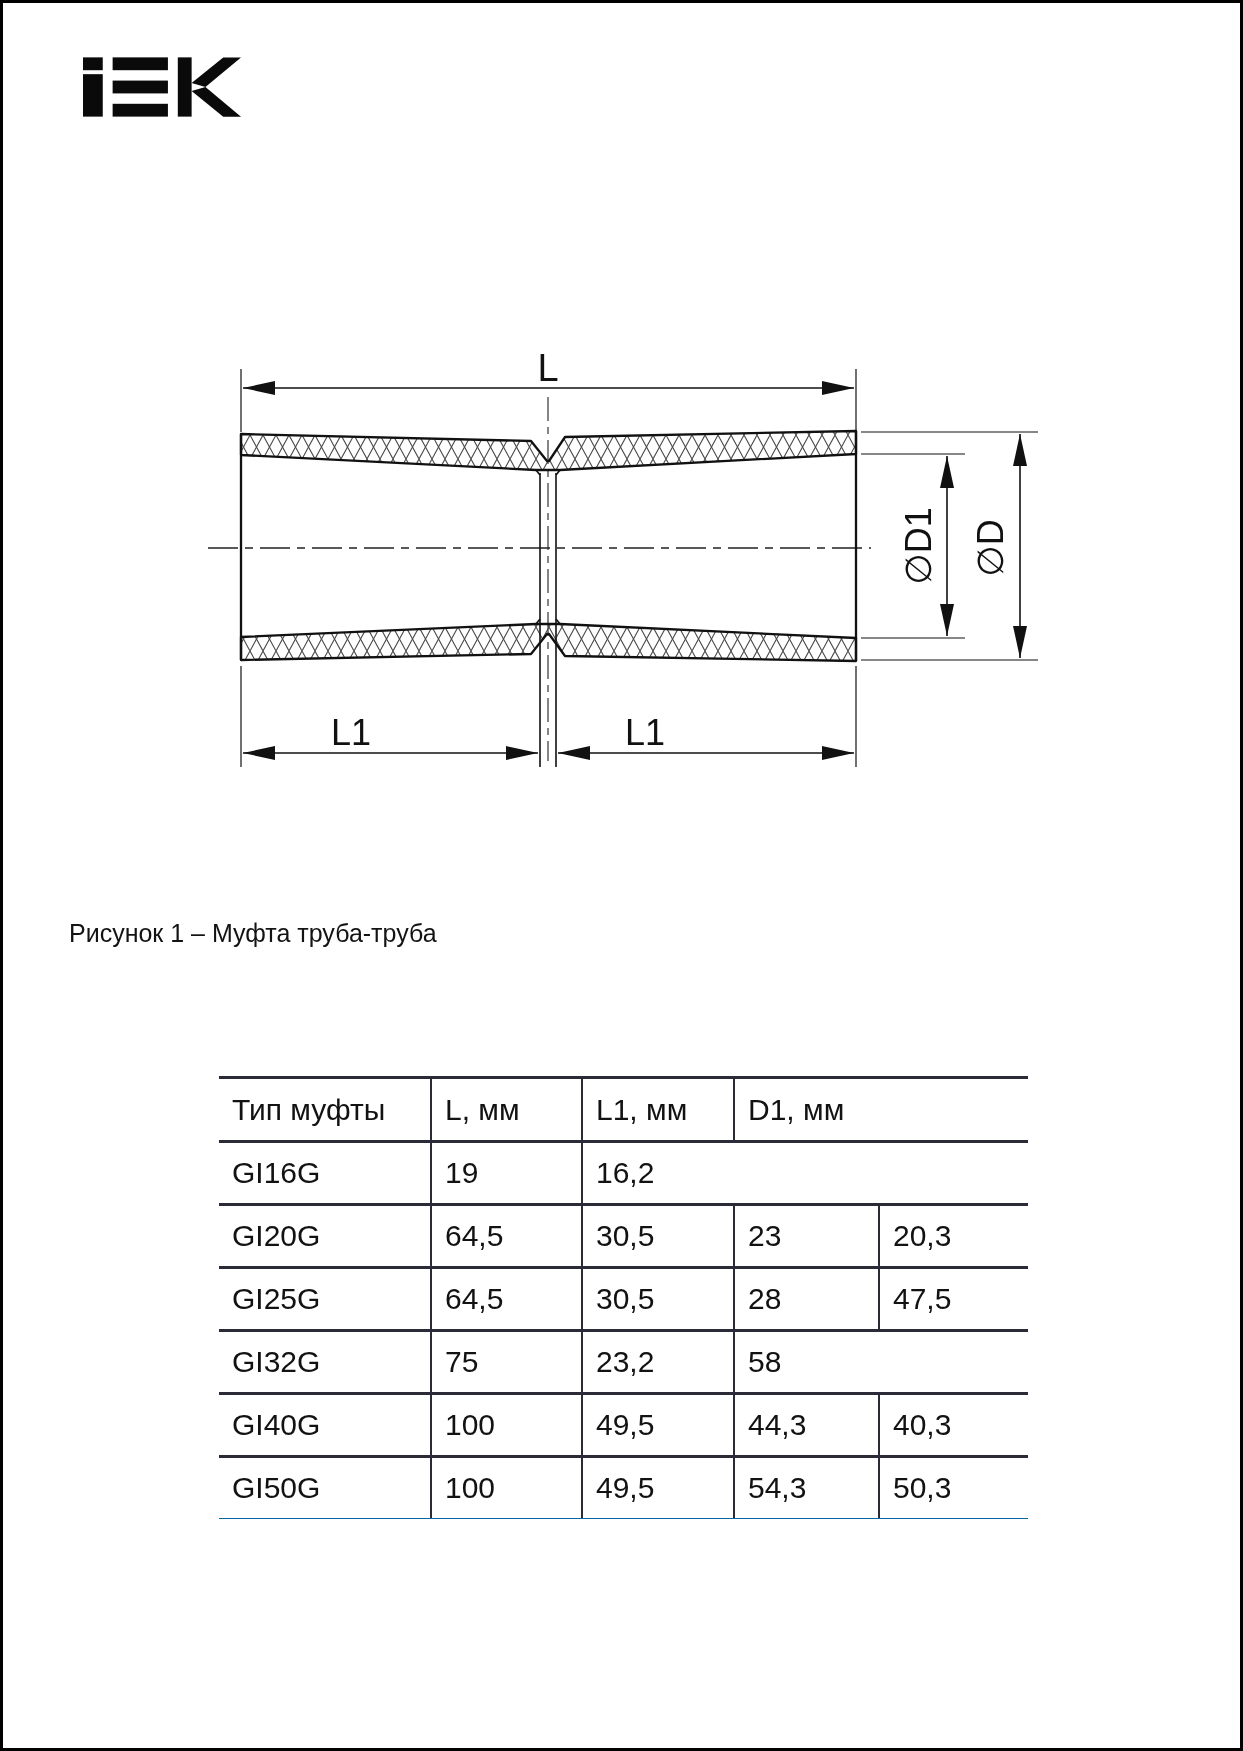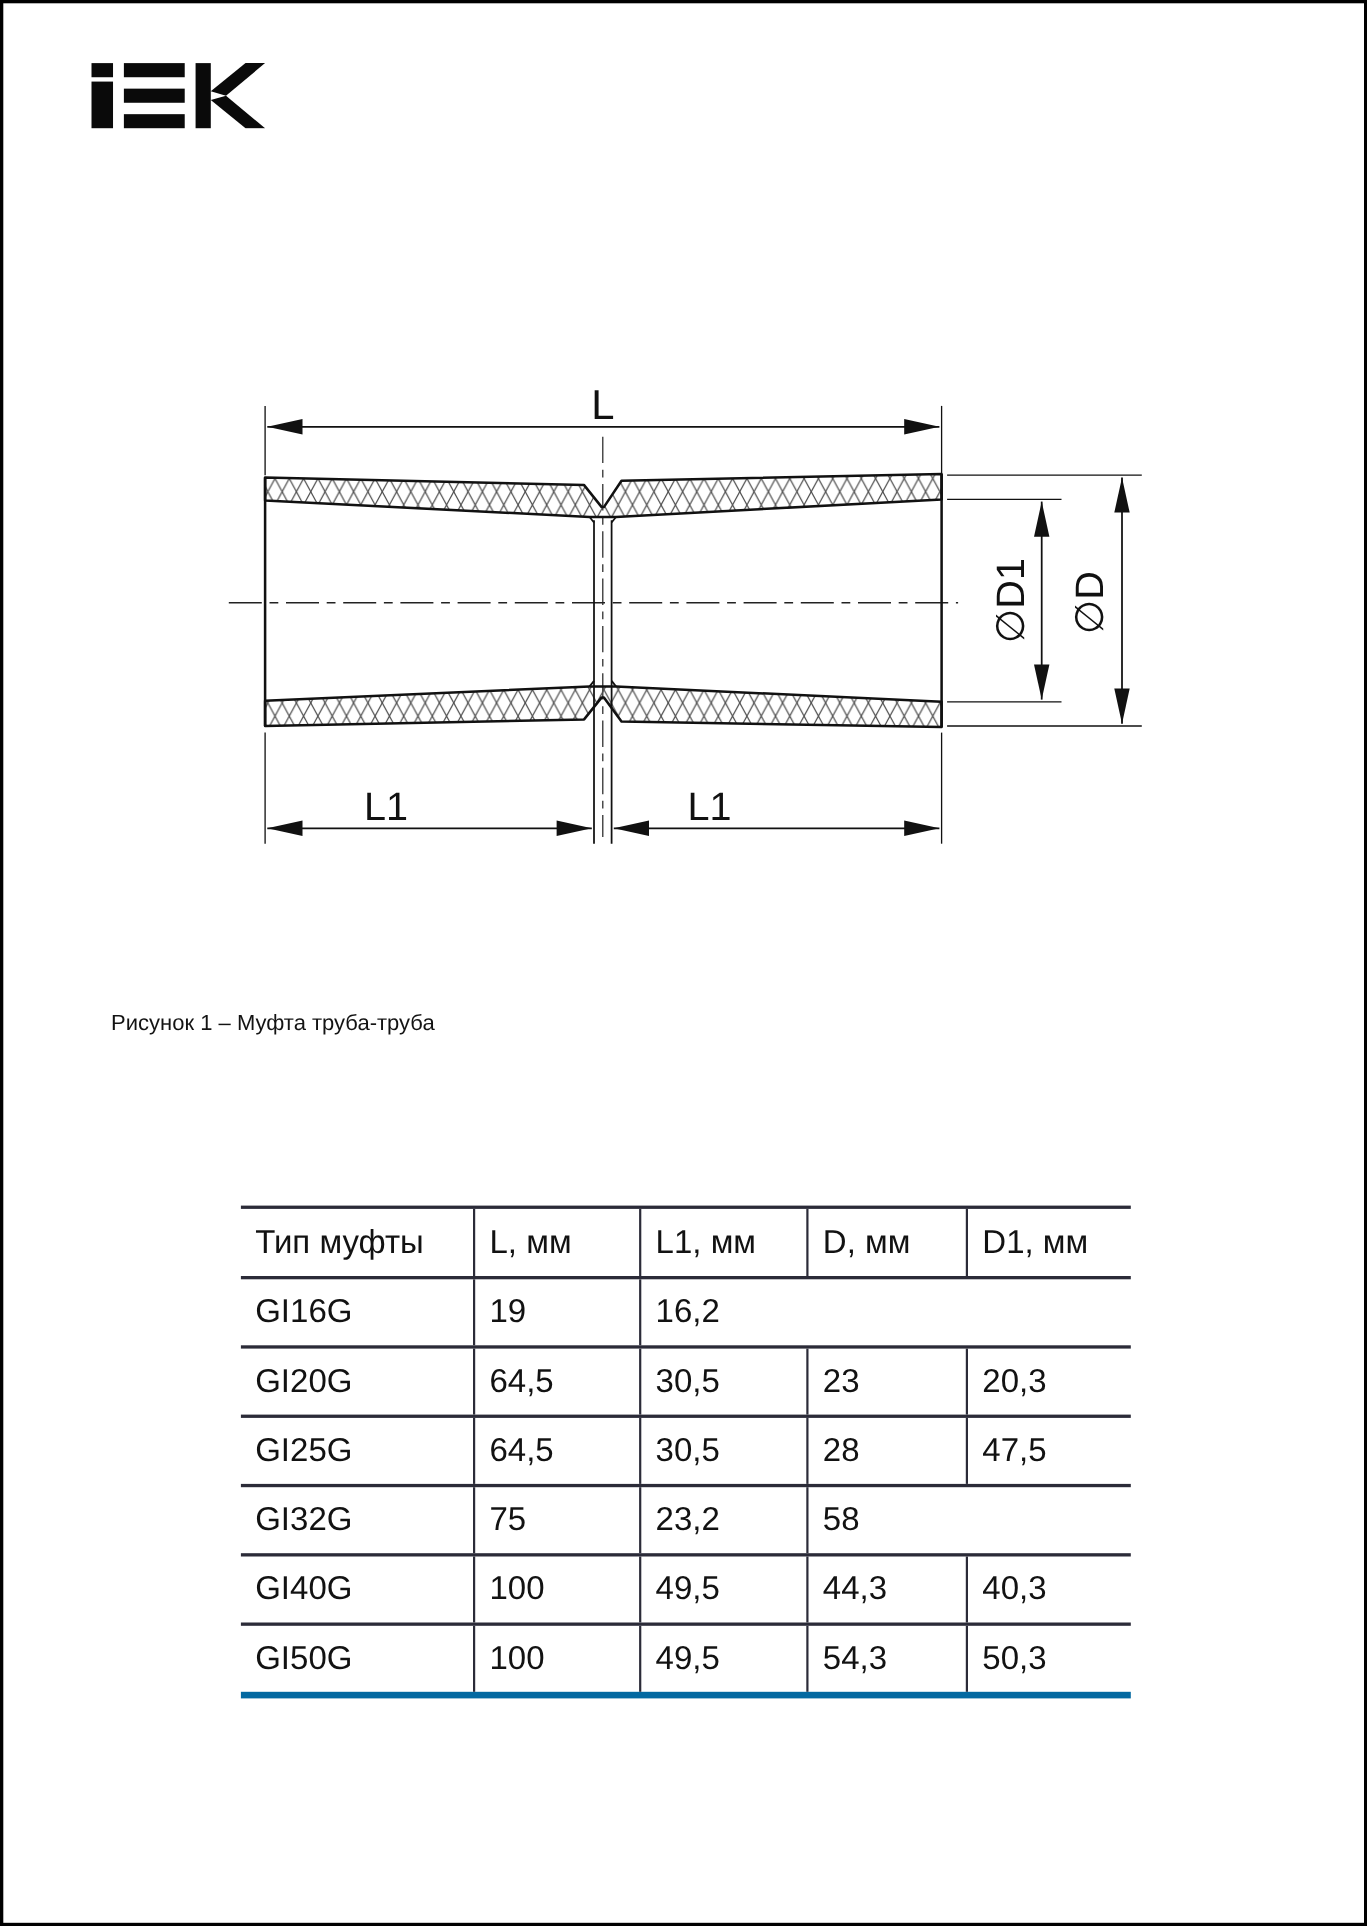--- a/index.html
+++ b/index.html
@@ -9,27 +9,27 @@
     background:#ffffff;
     border:3px solid #000;
     box-sizing:border-box;
     overflow:hidden;
     font-family:"Liberation Sans","DejaVu Sans",sans-serif;
     color:#111;
   }
   #logo{position:absolute;left:80px;top:54px;width:158px;height:60px;}
   #drawing{position:absolute;left:0;top:0;}
   #caption{
-    position:absolute;left:98px;top:916px;
-    font-size:20px;color:#131313;letter-spacing:0;
+    position:absolute;left:66px;top:916px;
+    font-size:25px;color:#131313;letter-spacing:0;
   }
   #spec-table{
     position:absolute;left:216px;top:1073px;width:809px;
-    border-bottom:6px solid #0369a1;
-    font-size:30px;color:#121212;margin-top:20px;
+    border-bottom:1px solid #0369a1;
+    font-size:30px;color:#121212;
   }
   .trow{
     display:grid;
     grid-template-columns:211px 151px 152px 145px 150px;
     height:63px;
     border-top:3px solid #2b2b38;
     box-sizing:border-box;
   }
   .trow.header{height:64px;}
   .trow > div{
@@ -129,21 +129,20 @@
     </g>
   </svg>
 
   <div id="caption">Рисунок 1 – Муфта труба-труба</div>
 
   <div id="spec-table">
     <div class="trow header">
       <div>Тип муфты</div>
       <div>L, мм</div>
       <div>L1, мм</div>
-      <div>D, мм</div>
       <div>D1, мм</div>
     </div>
     <div class="trow">
       <div>GI16G</div>
       <div>19</div>
       <div>16,2</div>
     </div>
     <div class="trow">
       <div>GI20G</div>
       <div>64,5</div>

